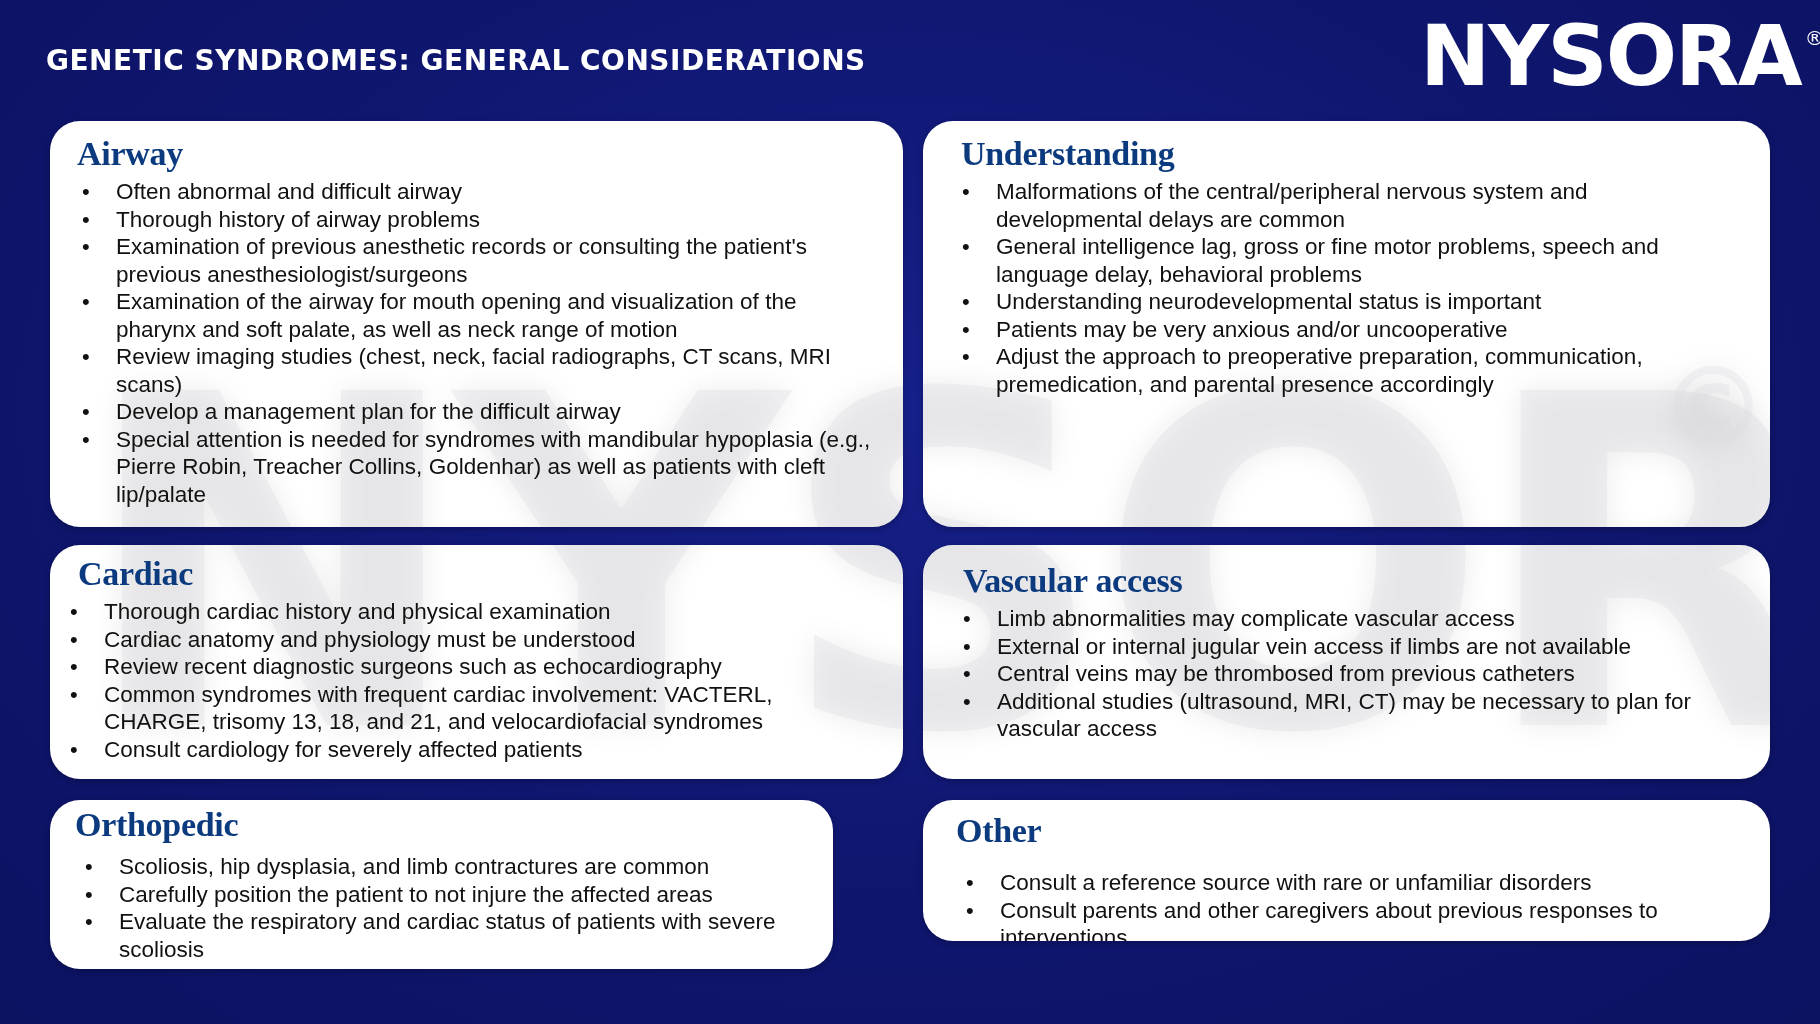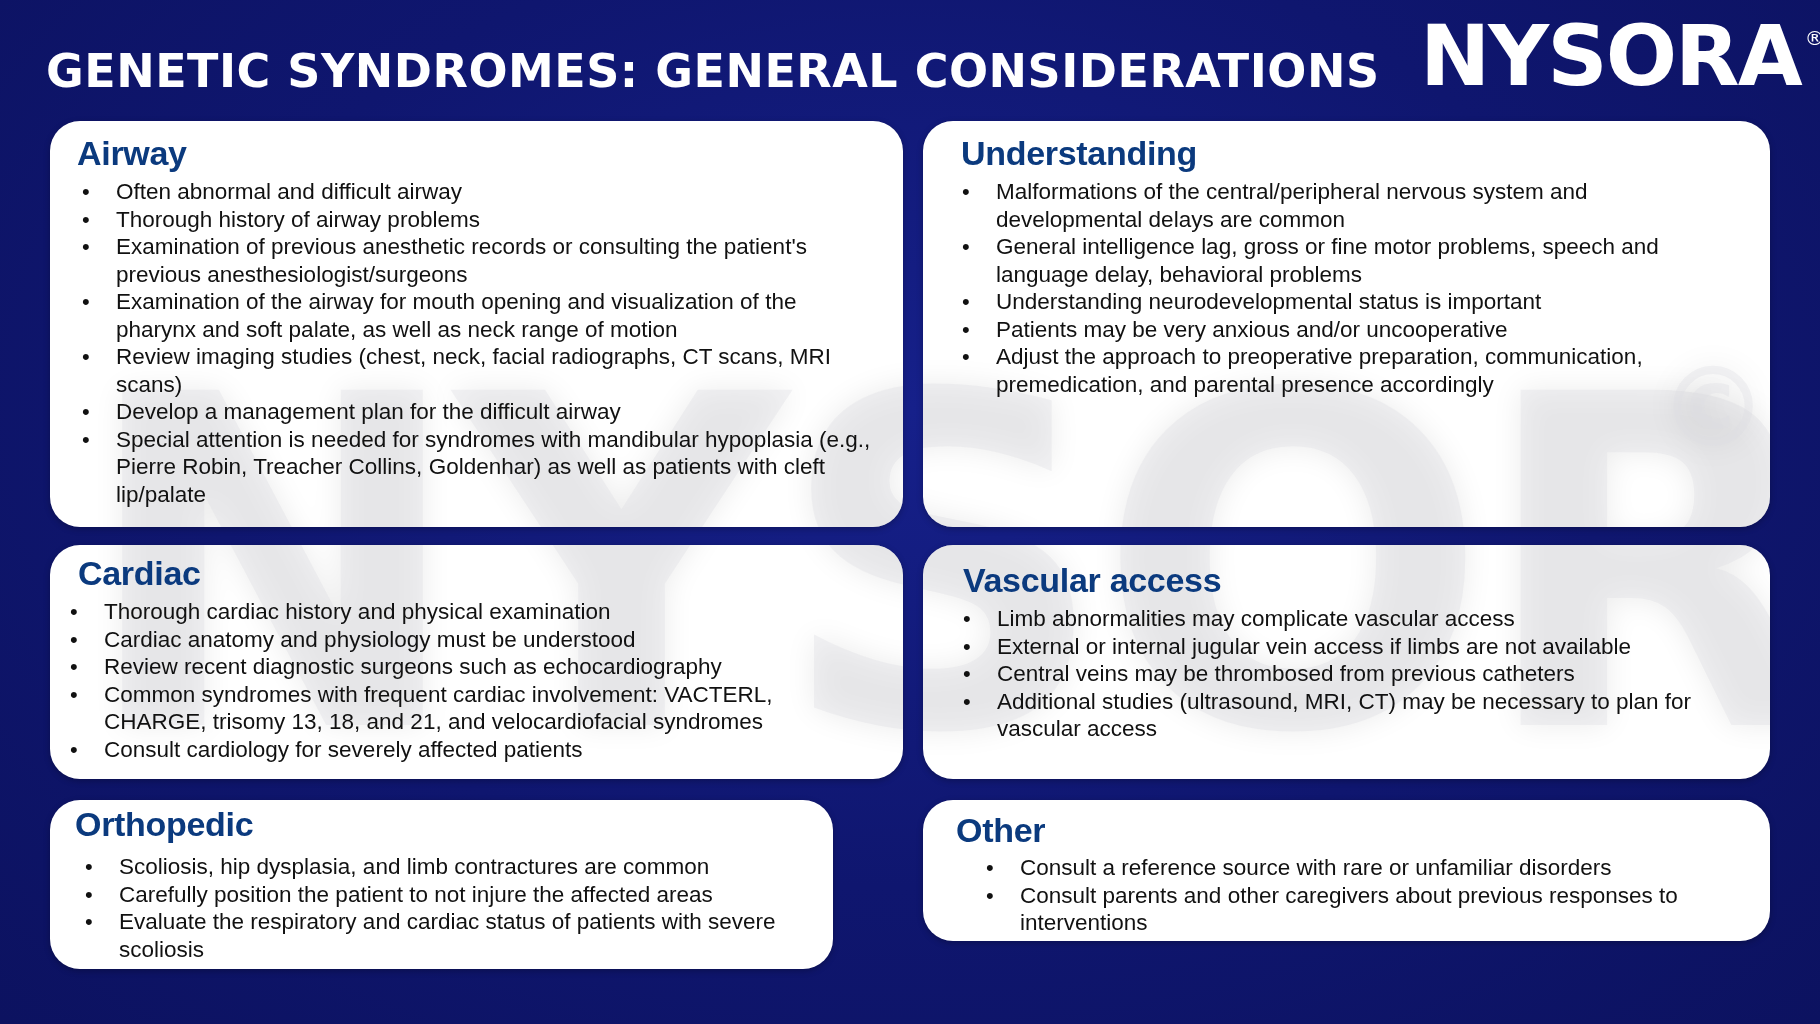--- a/index.html
+++ b/index.html
@@ -4,34 +4,34 @@
 <style>
   html, body { margin:0; padding:0; }
   body {
     width:1820px; height:1024px; overflow:hidden; position:relative;
     background: radial-gradient(ellipse at 50% 40%, #16208a 0%, #0f166f 55%, #0c1260 100%);
     font-family: "Liberation Sans", "DejaVu Sans", sans-serif;
   }
   .title {
     position:absolute; left:46px; top:44px;
     color:#ffffff; font-family:"DejaVu Sans", sans-serif; font-weight:bold;
-    font-size:46px; letter-spacing:0.5px; white-space:nowrap;
+    font-size:28px; letter-spacing:0.5px; white-space:nowrap;
   }
   .logo {
     position:absolute; left:1420px; top:14px;
     color:#ffffff; font-family:"DejaVu Sans", sans-serif; font-weight:bold;
     font-size:84px; letter-spacing:-2px; line-height:1; white-space:nowrap;
   }
   .logo sup { font-size:20px; font-weight:normal; vertical-align:top; position:relative; top:14px; margin-left:4px; }
   .card {
     position:absolute; background:#ffffff; border-radius:30px;
     box-shadow: 0 2px 6px rgba(0,0,0,0.25); overflow:hidden;
   }
   .card h2 {
-    margin:0; color:#0b3a7e; font-family:Liberation Sans, sans-serif; font-weight:bold;
+    margin:0; color:#0b3a7e; font-family:Liberation Serif, serif; font-weight:bold;
     font-size:34px; letter-spacing:-0.3px; line-height:1.1;
     position:relative; z-index:2;
   }
   .card ul {
     margin:6px 0 0 0; padding:0 0 0 66px; list-style:none; position:relative; z-index:2;
   }
   .card li {
     position:relative; color:#111111; font-size:22.5px; line-height:27.5px;
     font-family:"Liberation Sans", sans-serif;
   }
@@ -117,17 +117,17 @@
     <li>Scoliosis, hip dysplasia, and limb contractures are common</li>
     <li>Carefully position the patient to not injure the affected areas</li>
     <li>Evaluate the respiratory and cardiac status of patients with severe scoliosis</li>
   </ul>
 </div>
 
 <div class="card" style="left:923px; top:800px; width:847px; height:141px;">
   <div style="padding:12px 0 0 33px; position:relative; z-index:2;">
     <h2>Other</h2>
   </div>
-  <ul style="margin-top:5px; padding-left:97px; width:710px;">
+  <ul style="margin-top:20px; padding-left:77px; width:710px;">
     <li>Consult a reference source with rare or unfamiliar disorders</li>
     <li>Consult parents and other caregivers about previous responses to interventions</li>
   </ul>
 </div>
 
 </body></html>

